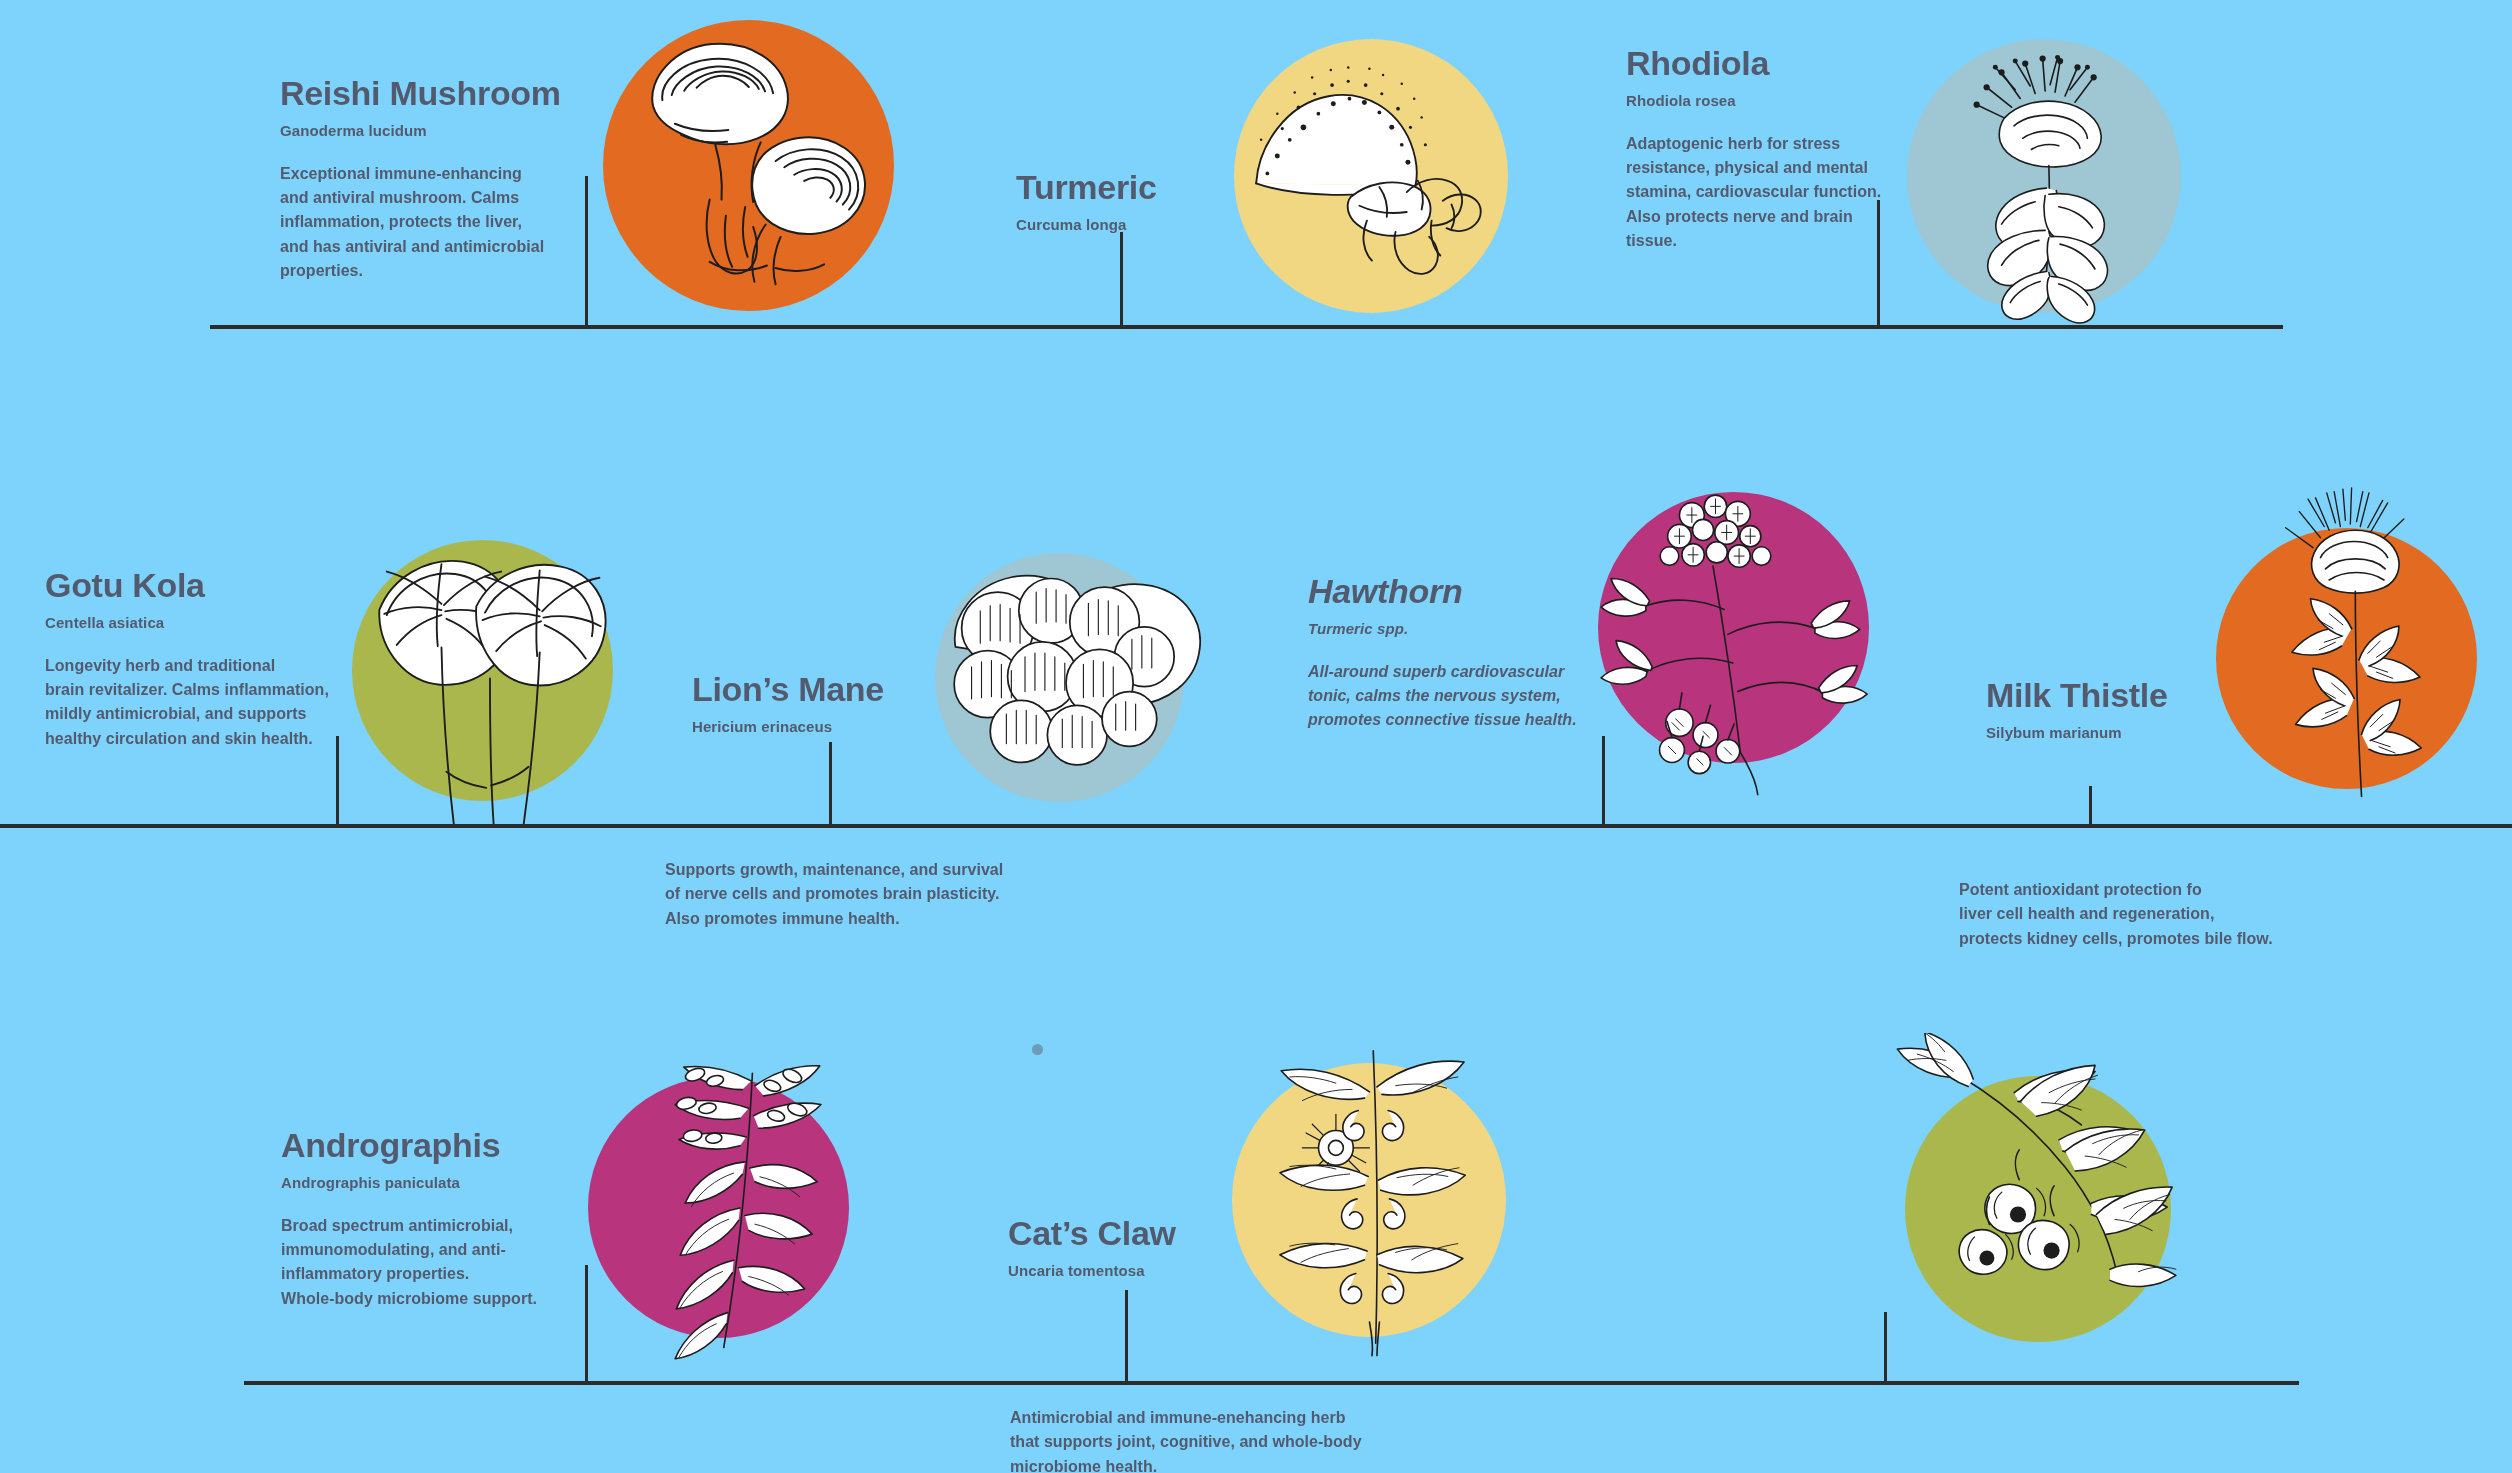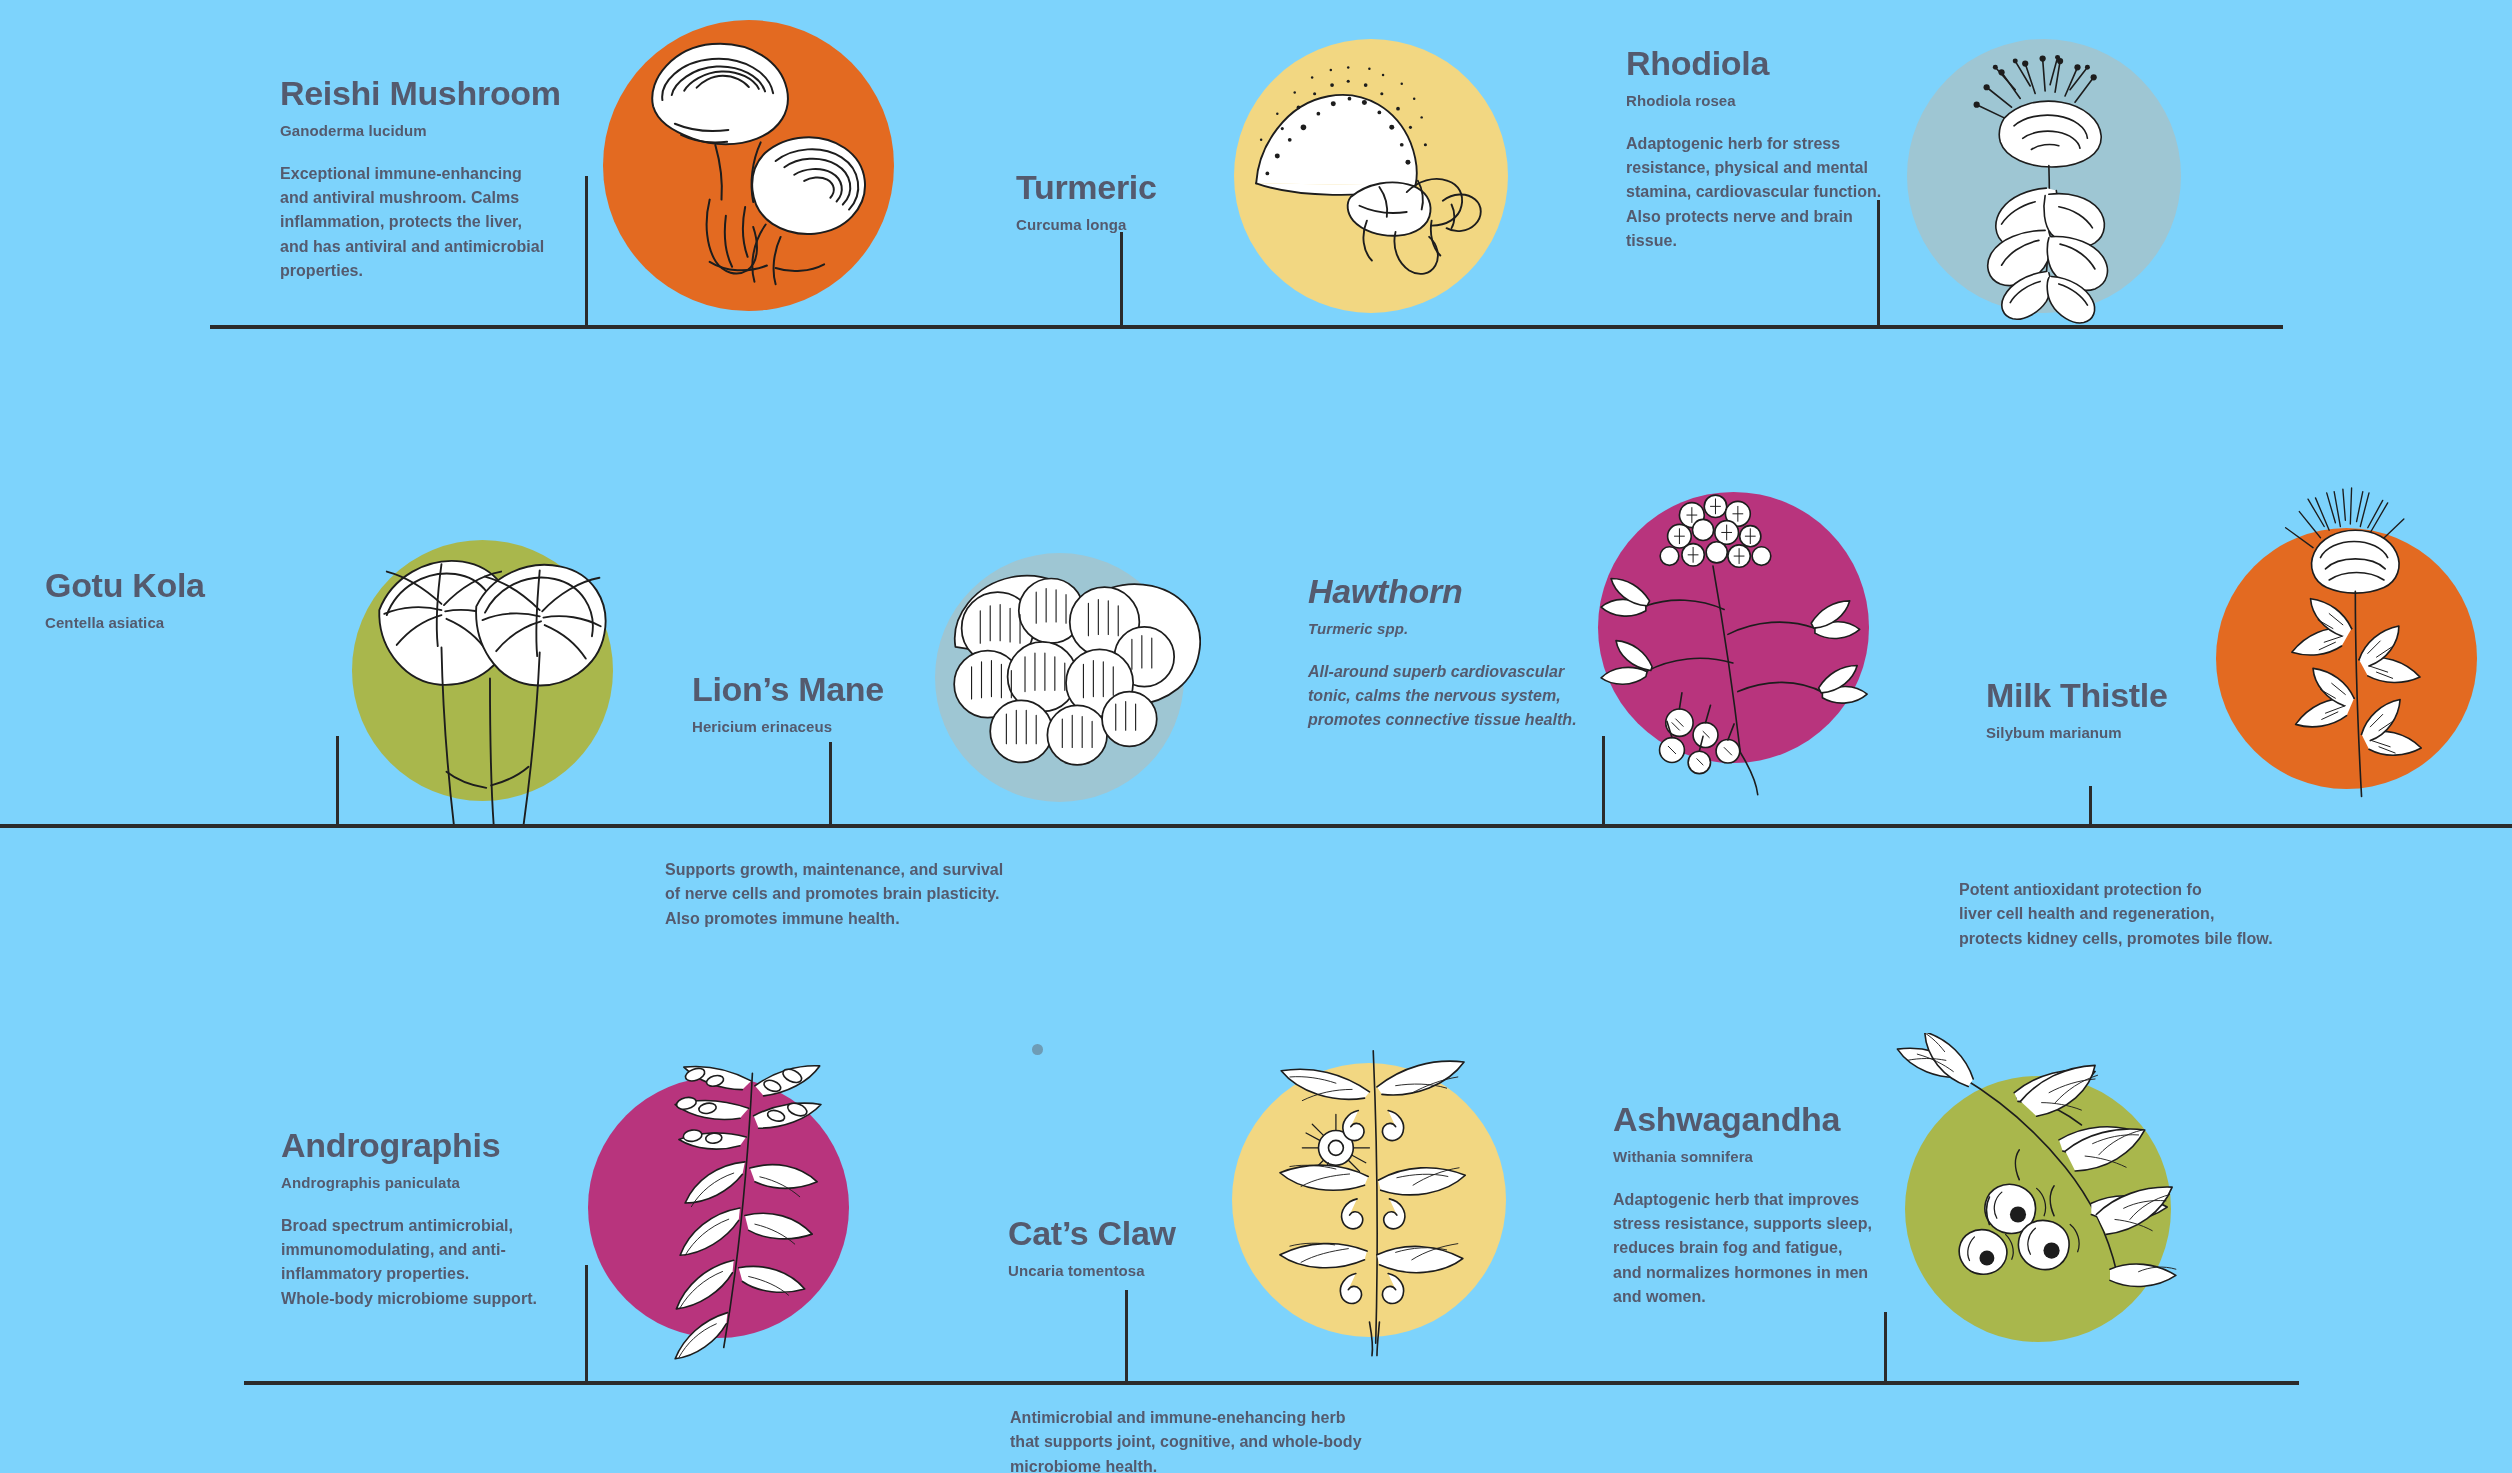--- a/index.html
+++ b/index.html
@@ -266,20 +266,24 @@
       <path d="M160 200c2 96 10 200 20 286"></path>
       <path d="M318 208c-4 90-14 190-26 278"></path>
       <path d="M238 250c0 90 2 180 6 236"></path>
       <path d="M168 400c18 14 40 22 64 26M300 392c-16 14-38 24-60 30"></path>
     </svg>
   </div>
 
   <div class="herb-block" style="left:45px;top:567px;width:317px;">
     <div class="herb-name">Gotu Kola</div>
     <div class="herb-latin">Centella asiatica</div>
+    <div class="herb-desc" style="white-space:pre-line;">Longevity herb and traditional
+brain revitalizer. Calms inflammation,
+mildly antimicrobial, and supports
+healthy circulation and skin health.</div>
   </div>
 
   <div class="circle" style="left:935px;top:553px;width:249px;height:249px;background:#9EC6D3;"></div>
   <div class="illus" style="left:918px;top:535px;width:283px;height:261px;">
     <svg viewBox="0 0 455 420" fill="none" stroke="#1d1d1d" stroke-width="2.8" stroke-linecap="round" stroke-linejoin="round">
       <path d="M60 180c-8-50 32-100 90-112 52-10 98 12 118 50 16-30 62-46 108-36 54 12 86 58 76 108-8 46-48 78-102 84-26 46-92 66-148 44-52-20-76-82-66-126z" fill="#fff"></path>
 
       <circle cx="128" cy="150" r="58" fill="#fff"></circle>
       <circle cx="214" cy="122" r="52" fill="#fff"></circle>
       <circle cx="300" cy="140" r="56" fill="#fff"></circle>
@@ -561,29 +565,20 @@
       </g>
       <g fill="#1d1d1d" stroke="none">
         <circle cx="212" cy="292" r="13"></circle>
           <circle cx="266" cy="350" r="13"></circle>
           <circle cx="162" cy="362" r="12"></circle>
       </g>
       <path d="M214 236c-8-18-8-36 0-48M270 294c-8-18-8-36 0-48M166 308c-6-16-6-32 0-44"></path>
     </svg>
   </div>
 
-  <div class="herb-block" style="left:1613px;top:1101px;width:293px;">
-    <div class="herb-name">Ashwagandha</div>
-    <div class="herb-latin">Withania somnifera</div>
-    <div class="herb-desc" style="white-space:pre-line;">Adaptogenic herb that improves
-stress resistance, supports sleep,
-reduces brain fog and fatigue,
-and normalizes hormones in men
-and women.</div>
-  </div>
 
   <div class="hrule" style="left:244px;top:1381px;width:2055px;"></div>
   <div class="vtick" style="left:585px;top:1265px;height:117px;"></div>
   <div class="vtick" style="left:1125px;top:1290px;height:92px;"></div>
   <div class="vtick" style="left:1884px;top:1312px;height:70px;"></div>
 
   <div class="caption" style="left:1010px;top:1406px;width:423px;white-space:pre-line;">Antimicrobial and immune-enehancing herb
 that supports joint, cognitive, and whole-body
 microbiome health.</div>
 

